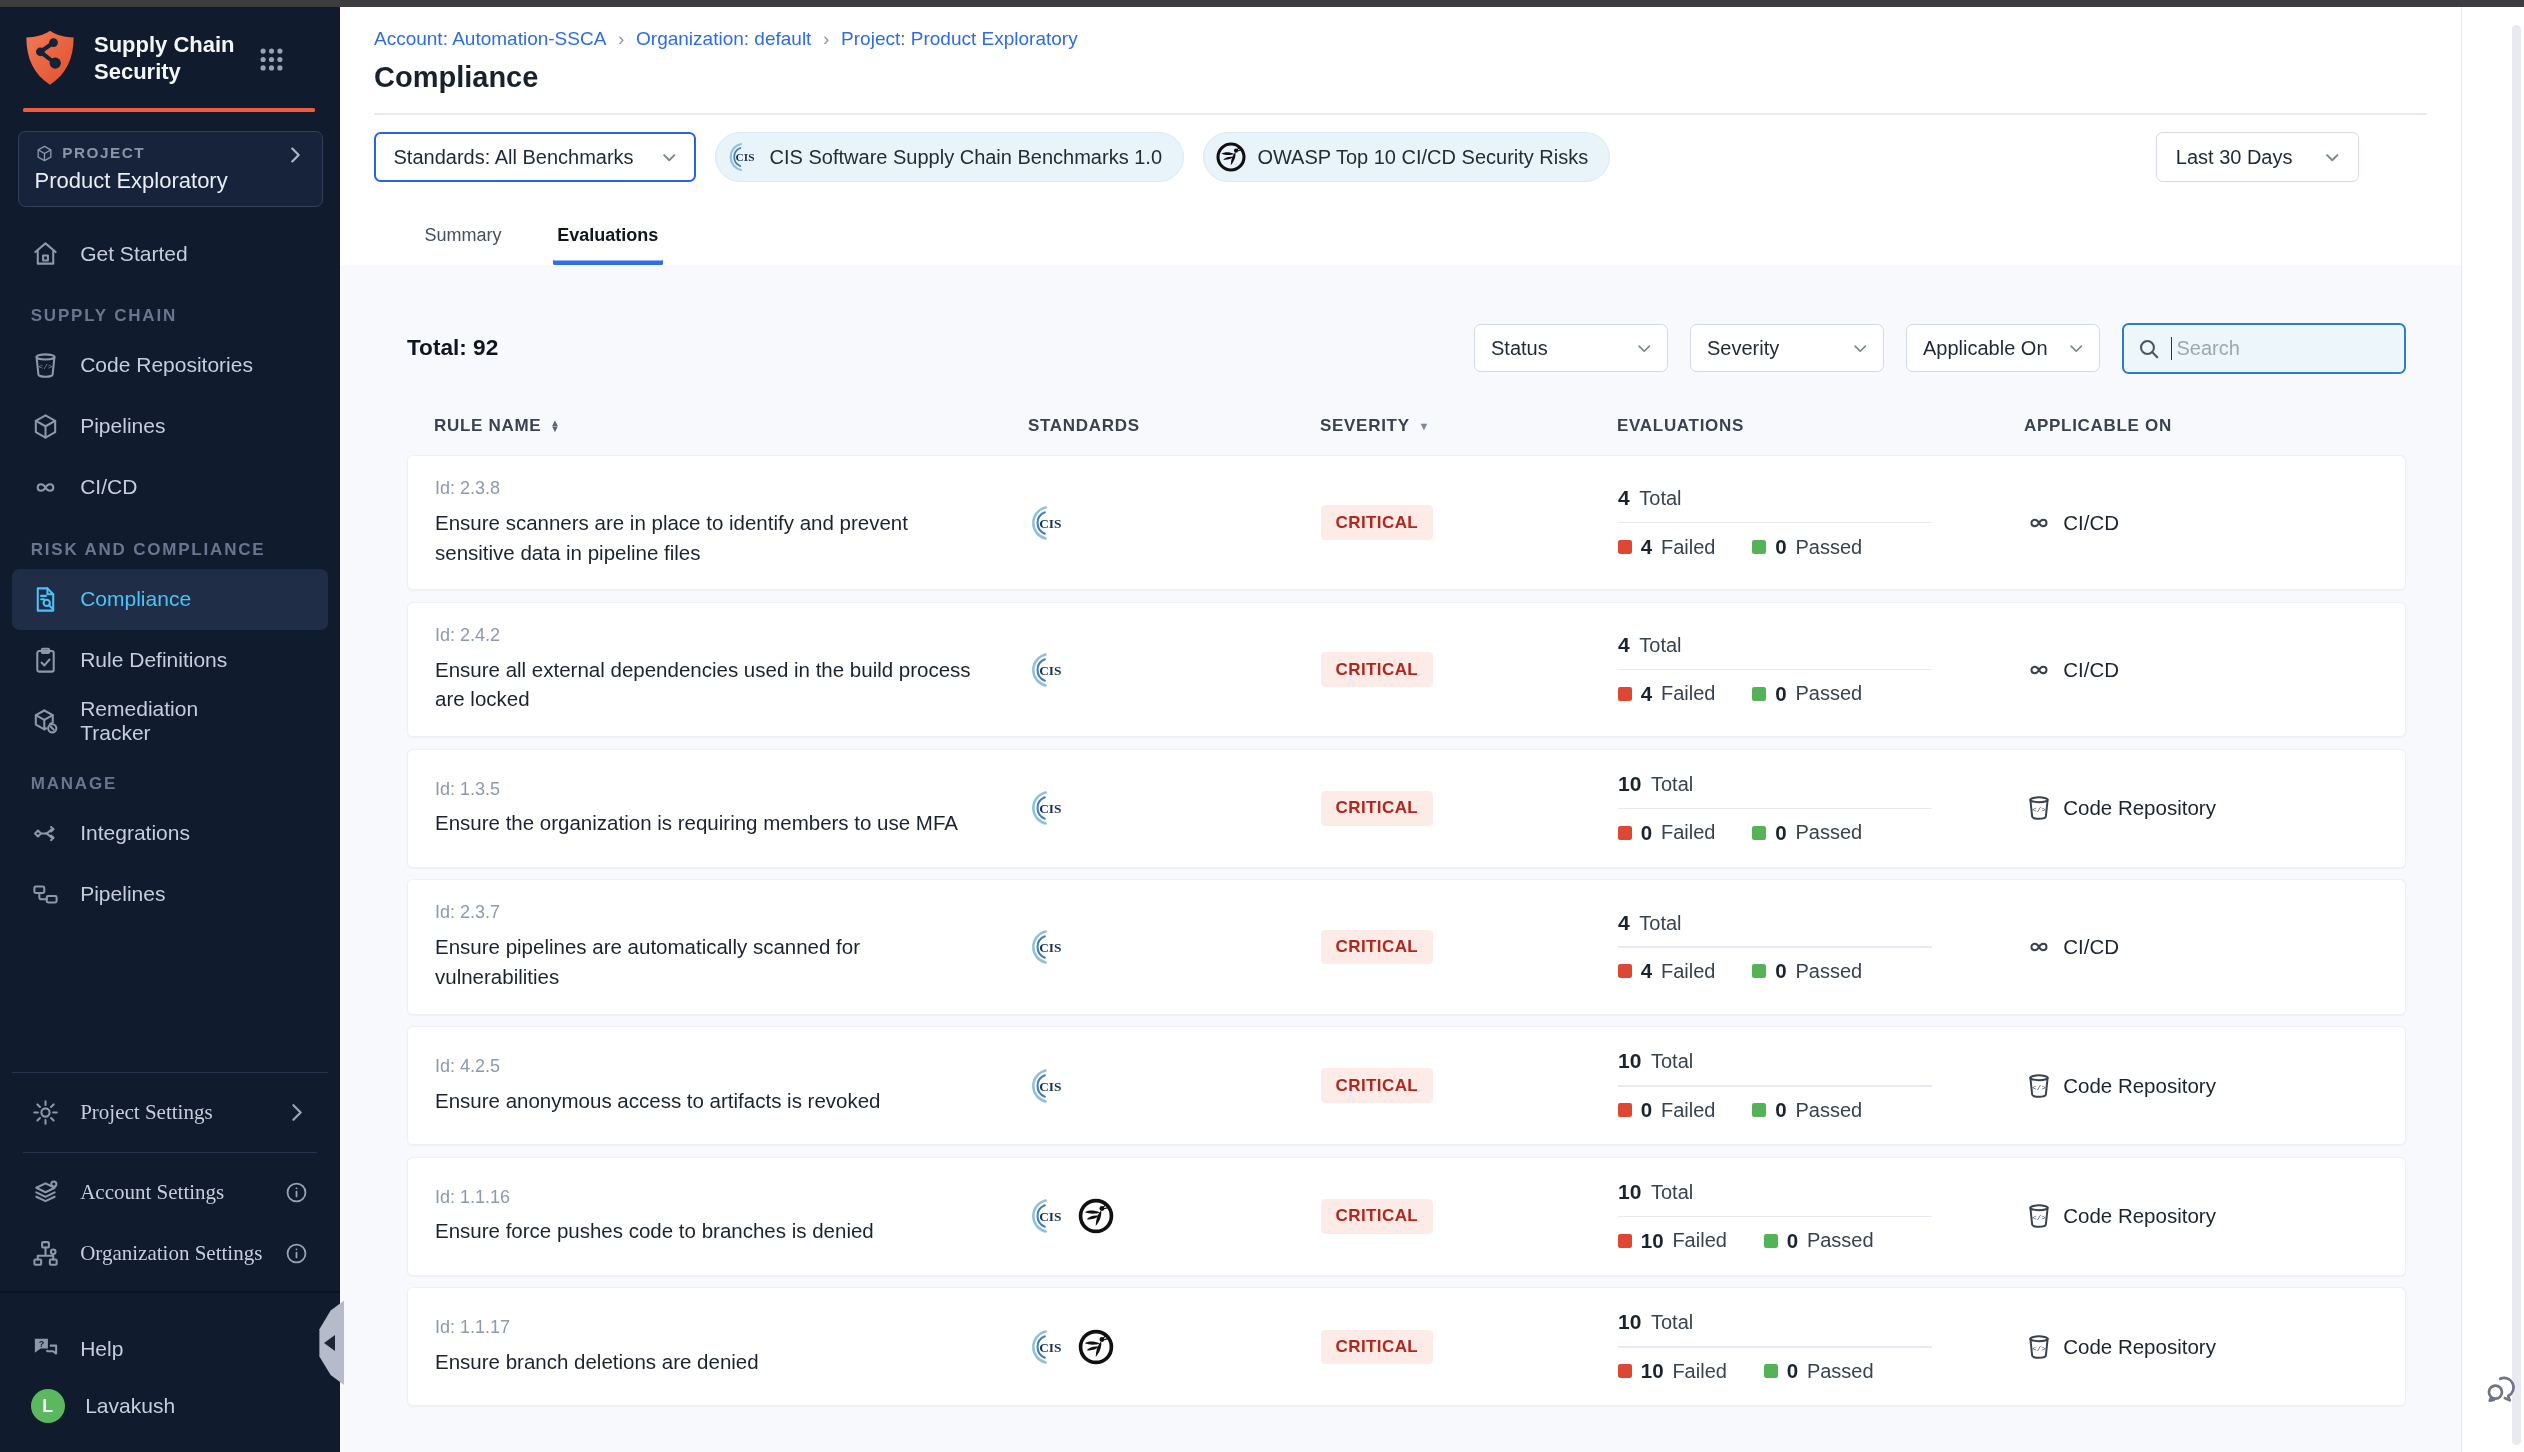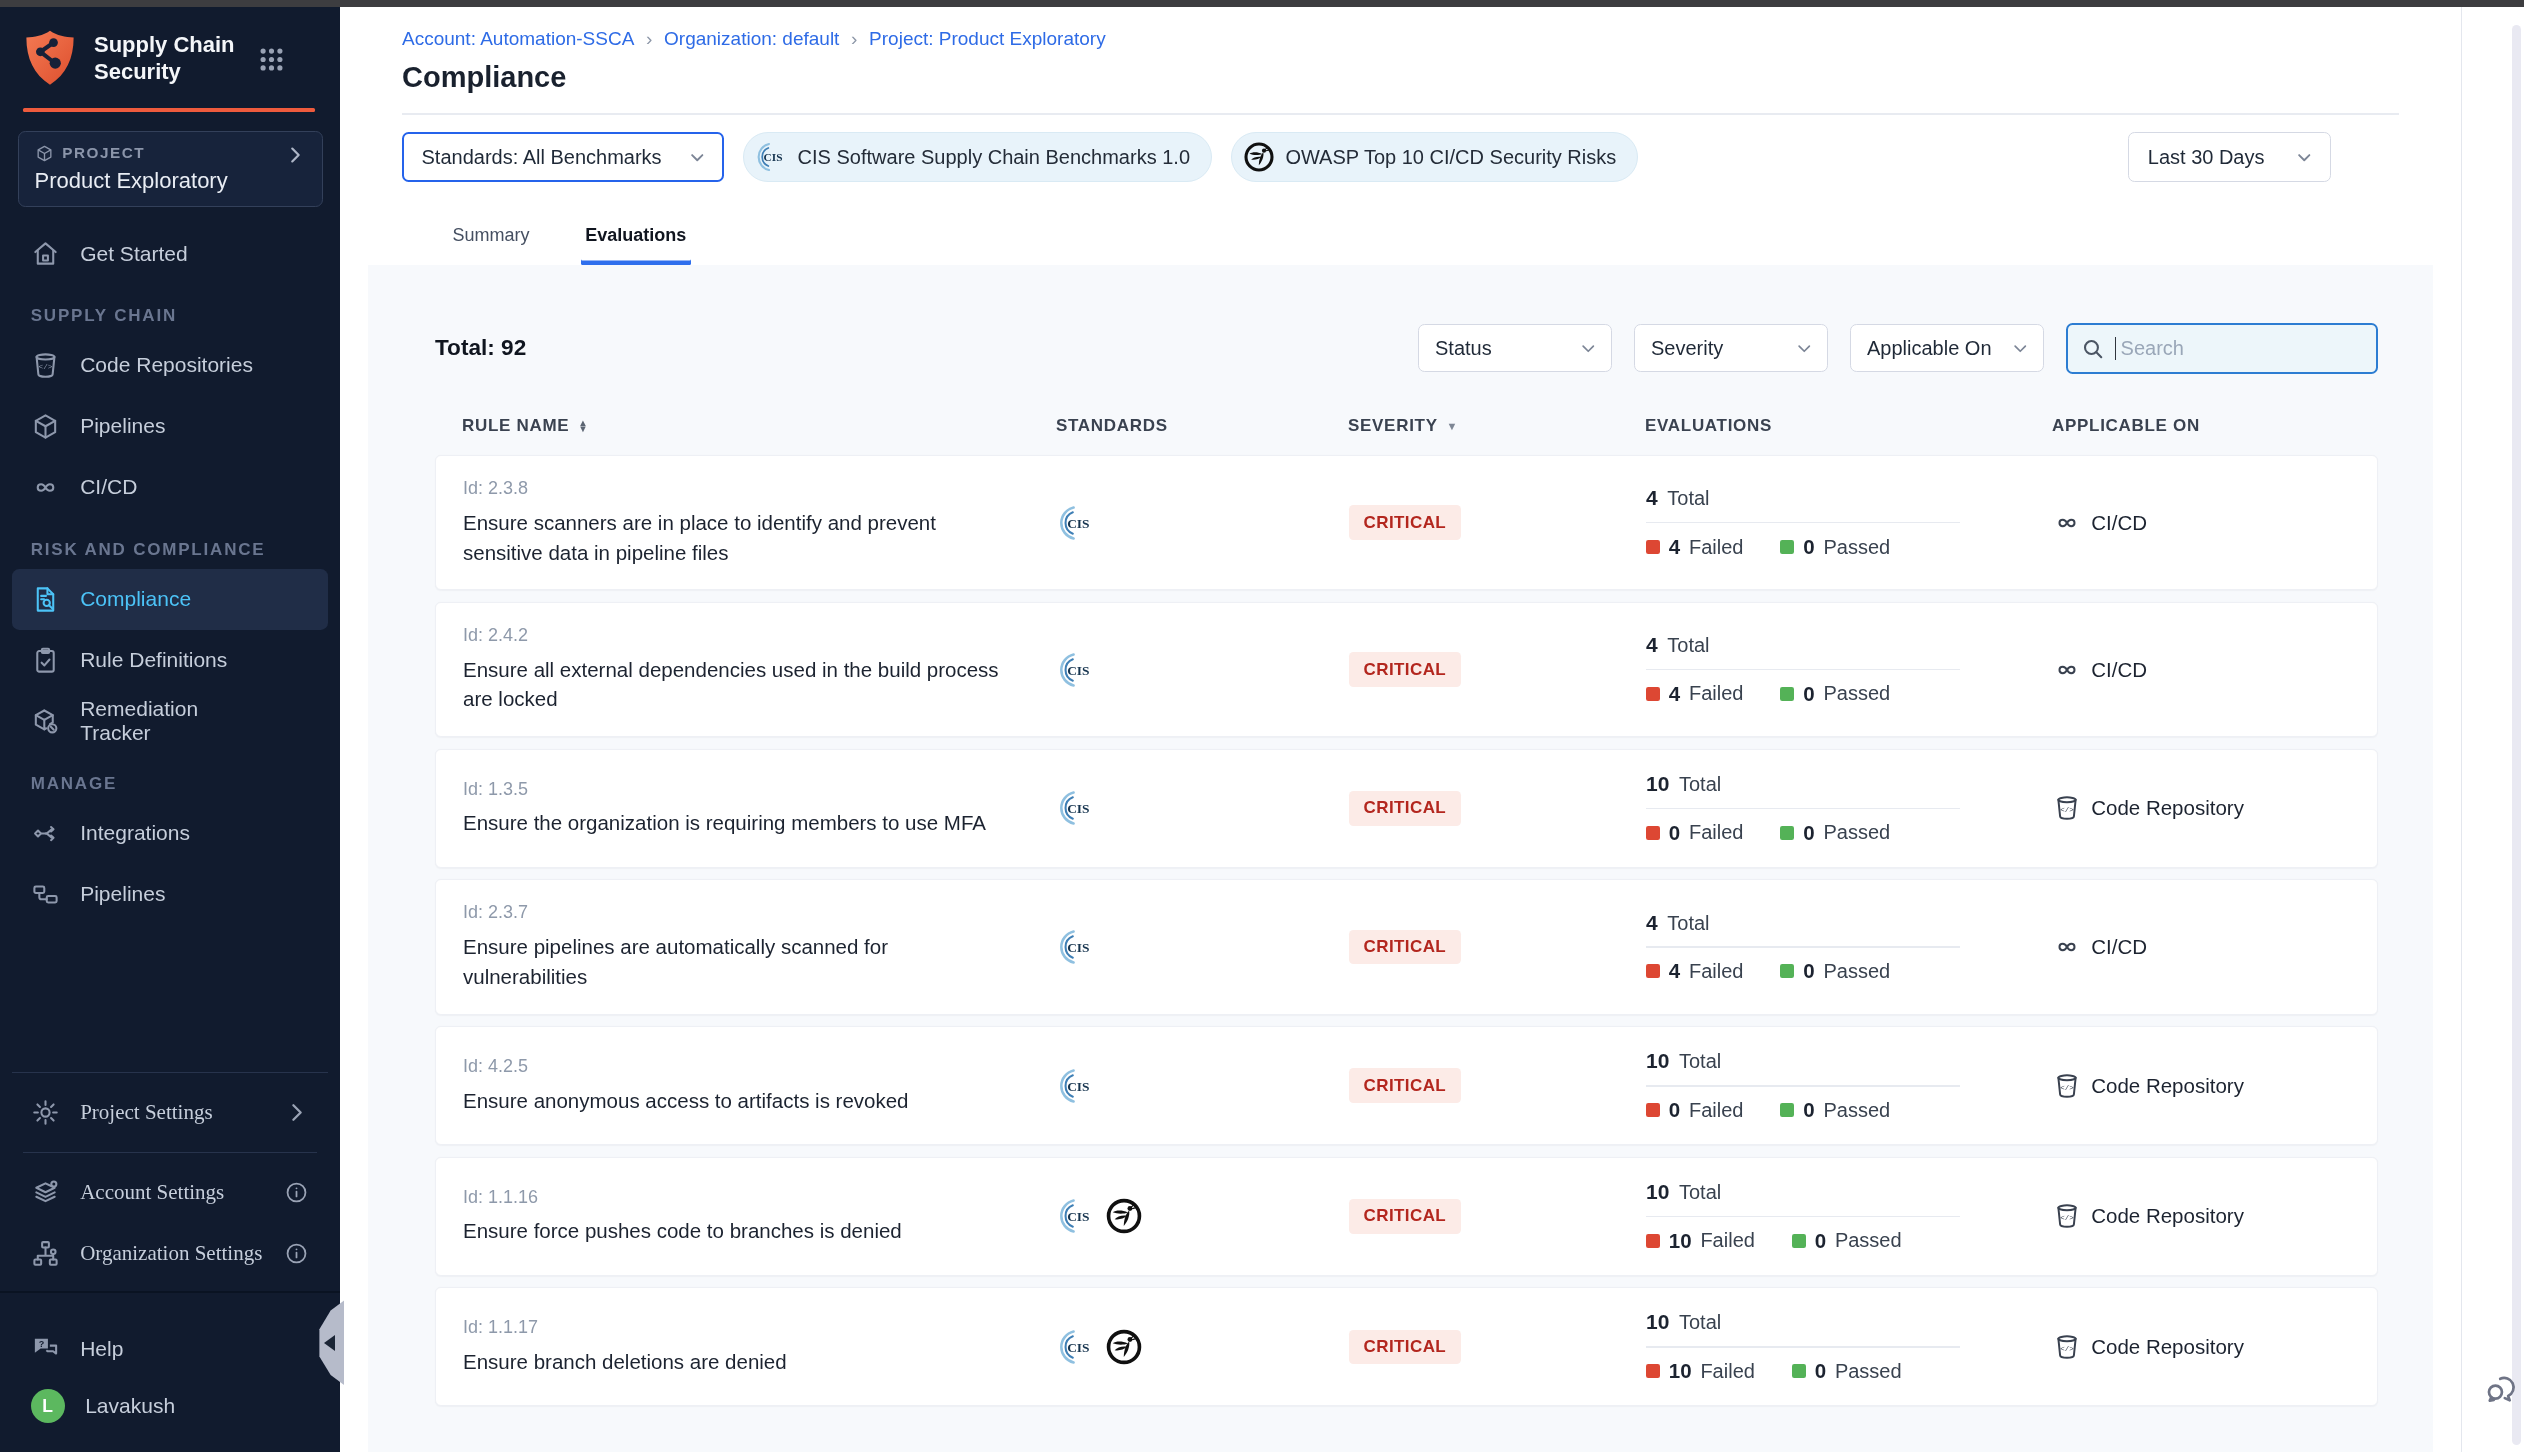--- a/index.html
+++ b/index.html
@@ -1,21 +1,21 @@
 <!DOCTYPE html>
 <html style="font-size:11.7px"><head>
 <meta charset="utf-8">
 <style>
   * { margin:0; padding:0; box-sizing:border-box; }
   html,body { width:2525px; height:1452px; overflow:hidden; background:#fff;
     font-family:"Liberation Sans", sans-serif; }
 
   
   .top-strip { height:7.3px; background:#3d3d40; }
-  .app { display:flex; height:1445px;gap:28px; }
+  .app { display:flex; height:1445px; }
 
   
   .sidebar { width:340px; background:#111b2e; color:#c6cedb; display:flex;
     flex-direction:column; position:relative; flex-shrink:0; }
   .brand { display:flex; align-items:center; gap:16px; padding:22px 22px 19px 22px; }
   .brand-shield { width:56px; height:60px; flex-shrink:0; }
   .brand-title { font-size:22px; font-weight:700; color:#f4f6f9; line-height:1.22; flex:1; max-width:146px; }
   .apps-grid { color:#99a2b4; width:31px; height:31px; }
   .brand-underline { height:3.7px; background:#ee5b3d; margin:0 25px 0 23.4px; border-radius:1.5px; }
 
@@ -84,21 +84,21 @@
   .tab.active { color:#10151f; font-weight:700; box-shadow:inset 0 -4.4px 0 #2f6fed; border-radius:1.5px; }
 
   .content { flex:1; background:#f7f9fc; padding:58px 55px 0 67px; min-height:0; }
 
   .controls { display:flex; align-items:center; }
   .total-label { font-size:22.6px; font-weight:700; color:#10151f; }
   .controls-right { margin-left:auto; display:flex; gap:22px; align-items:center; }
   .filter-select { width:194px; height:48px; border:1.5px solid #d5d9e4; border-radius:6.6px;
     background:#fff; display:flex; align-items:center; justify-content:space-between;
     padding:0 13px 0 16px; font-size:20px; color:#1f2937; cursor:pointer; }
-  .search-box { width:312px; height:51px; border:2.2px solid #2d7dd2; background:#edf6fa;
+  .search-box { width:284px; height:51px; border:2.2px solid #2d7dd2; background:#edf6fa;
     border-radius:6.6px; display:flex; align-items:center; gap:4.4px; padding:0 11.7px; }
   .search-box svg { width:25px; height:25px; color:#4b5563; flex-shrink:0; }
   .caret { width:1.5px; height:23.4px; background:#30353d; margin-left:5.8px; }
   .search-input { border:none; outline:none; background:transparent; font-size:20px;
     color:#1f2937; width:100%; font-family:"Liberation Sans",sans-serif; }
   .search-input::placeholder { color:#9aa7b8; }
 
   .thead { display:grid; grid-template-columns:594px 292px 297px 407px 1fr;
     padding-left:27px; margin:42px 0 19px; font-size:17px; font-weight:700; color:#3a4250;
     letter-spacing:0.7px; align-items:center; }

